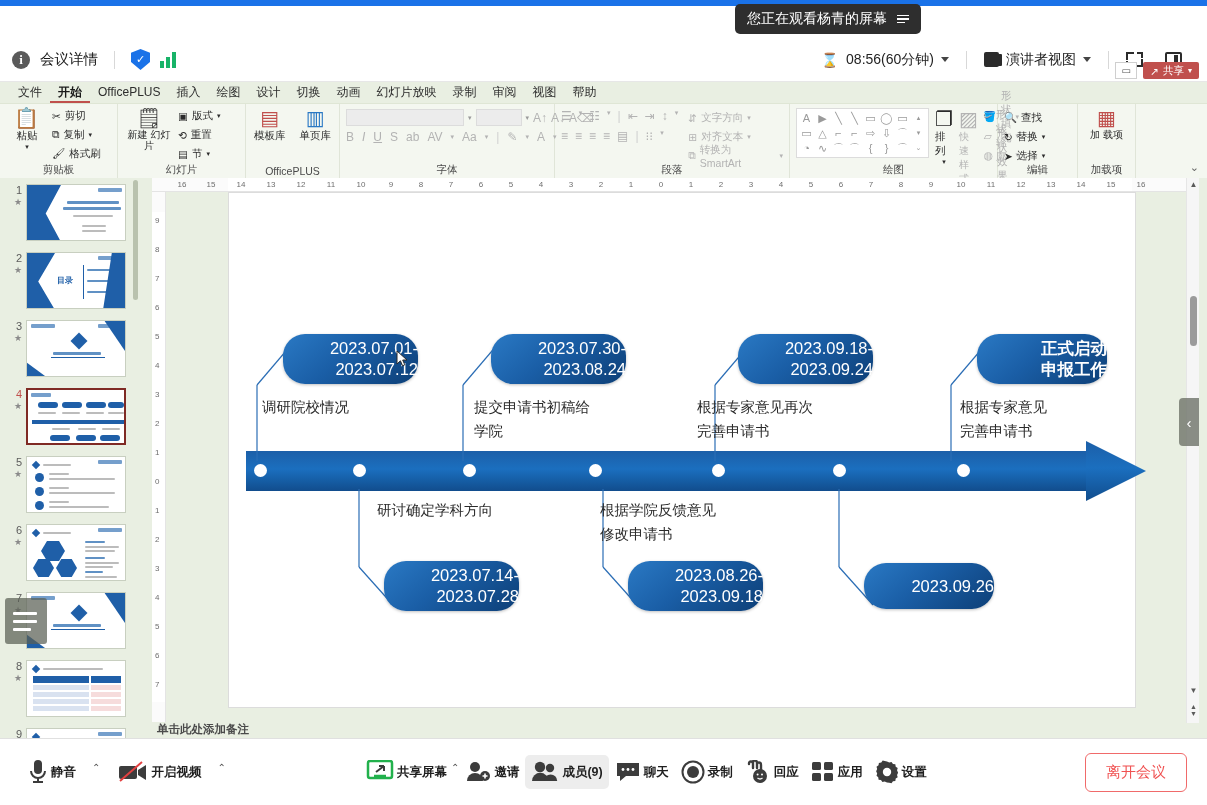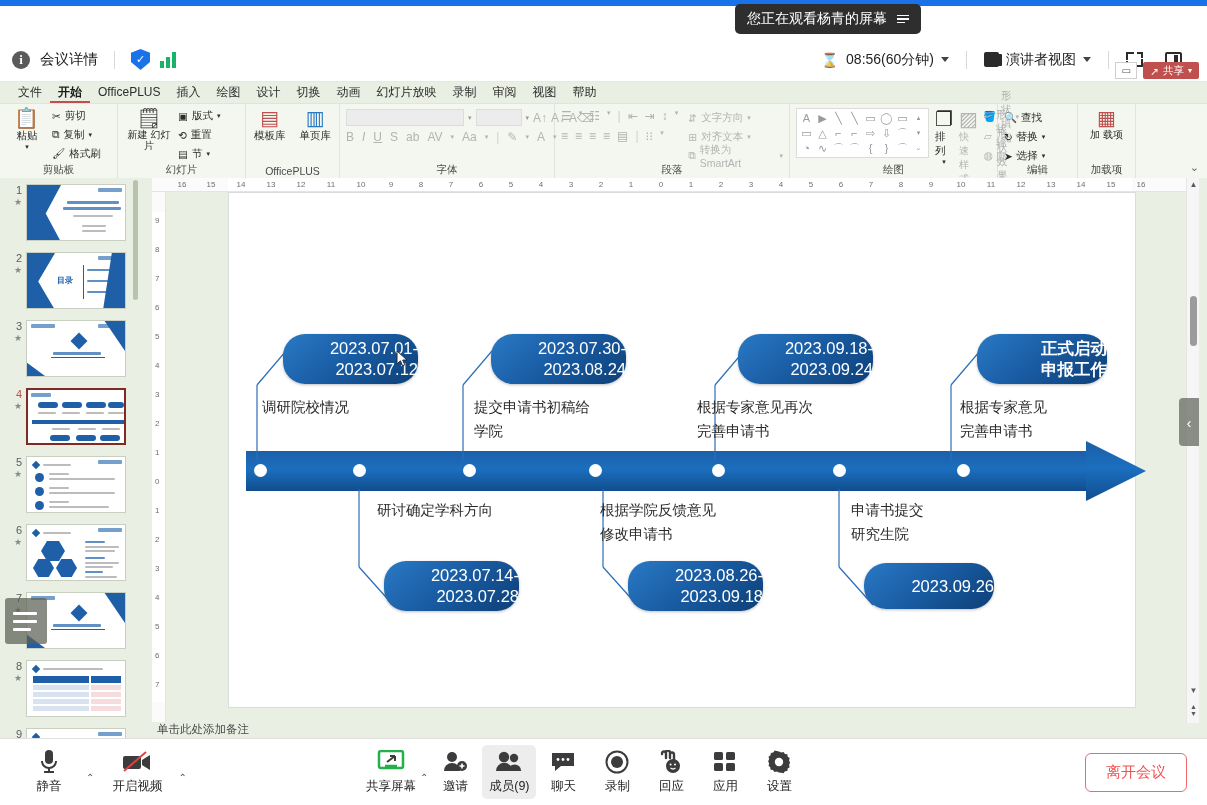--- a/index.html
+++ b/index.html
@@ -204,21 +204,21 @@
     font-size:16.5px; line-height:21px; text-align:center;
     box-shadow: 0 1px 3px rgba(0,0,0,.25);
   }
   .desc { position:absolute; font-size:14.5px; color:#2b2b2b; line-height:24px; }
   .conn-diag { position:absolute; }
 
   .cursor-ico { position:absolute; left:396px; top:350px; width:14px; height:18px; }
 
   
   .notes {
-    position:absolute; left:152px; top:544px; width:1040px; height:16px;
+    position:absolute; left:152px; top:544px; width:1040px; height:16px;font-weight:bold;
   }
   .notes-text { position:absolute; left:5px; top:0; font-size:11.5px; color:#4b4b4b; }
 
   
   .vscroll { position:absolute; right:8px; top:178px; width:13px; height:545px; background:#f6f6f6; border-left:1px solid #e6e6e6; }
   .vscroll .thumbbar { position:absolute; left:3px; top:118px; width:7px; height:50px; background:#9b9b9b; border-radius:4px; }
   .vscroll .arrow { position:absolute; left:0; width:13px; height:13px; display:flex; align-items:center; justify-content:center; font-size:8px; color:#5a5a5a; }
   .vscroll .arrow.up { top:0; } .vscroll .arrow.dn { bottom:26px; }
   .vscroll .dbl { position:absolute; left:0; bottom:0; width:13px; height:26px; display:flex; flex-direction:column; align-items:center; justify-content:center; font-size:7px; color:#5a5a5a; }
   .collapse-tab {
@@ -227,23 +227,23 @@
     display:flex; align-items:center; justify-content:center; color:#fff; font-size:15px;
   }
 
   
   .bottom-bar {
     position:absolute; left:0; top:738px; width:1207px; height:67px;
     background:#ffffff; border-top:1px solid #e0e0e0;
     display:flex; align-items:center;
   }
   .bb-item {
-    display:flex; flex-direction:column; align-items:center; justify-content:center;
+    display:flex; flex-direction:row; align-items:center; justify-content:center;
     gap:3px; min-width:54px; padding:4px 6px; border-radius:5px;
-    font-size:12.5px; color:#1f1f1f;
+    font-size:12.5px; color:#1f1f1f;font-weight:bold;
   }
   .bb-item.active { background:#ededed; }
   .bb-ico { height:26px; display:flex; align-items:center; justify-content:center; color:#3c3c3c; }
   .bb-chevron { font-size:10px; color:#555; align-self:flex-end; margin-bottom:16px; margin-left:-2px; }
   .leave-btn {
     margin-left:auto; margin-right:20px;
     border:1px solid #f06a6a; color:#f05252; border-radius:6px;
     padding:9px 20px; font-size:15px; background:#fff;
   }
   .bb-group-left { display:flex; align-items:flex-end; padding-left:22px; gap:12px; }
@@ -844,21 +844,20 @@
       <line x1="6" y1="0" x2="6" y2="78" stroke="#2a6db5" stroke-width="1.2"></line>
       <line x1="6" y1="78" x2="40" y2="116" stroke="#2a6db5" stroke-width="1.2"></line>
     </svg>
     <svg class="conn-diag" style="left:604px;top:296px;width:44px;height:118px;">
       <line x1="6" y1="0" x2="6" y2="78" stroke="#2a6db5" stroke-width="1.2"></line>
       <line x1="6" y1="78" x2="40" y2="116" stroke="#2a6db5" stroke-width="1.2"></line>
     </svg>
 
     <div class="desc" style="left:148px;top:305px;width:190px;">研讨确定学科方向</div>
     <div class="desc" style="left:371px;top:305px;width:180px;">根据学院反馈意见<br>修改申请书</div>
-    <div class="desc" style="left:622px;top:305px;width:170px;">申请书提交<br>研究生院</div>
 
     <div class="pill" style="left:155px;top:368px;width:135px;height:50px;">
       <span>2023.07.14-</span>
       <span>2023.07.28</span>
     </div>
     <div class="pill" style="left:399px;top:368px;width:135px;height:50px;">
       <span>2023.08.26-</span>
       <span>2023.09.18</span>
     </div>
     <div class="pill" style="left:635px;top:370px;width:130px;height:46px;">

